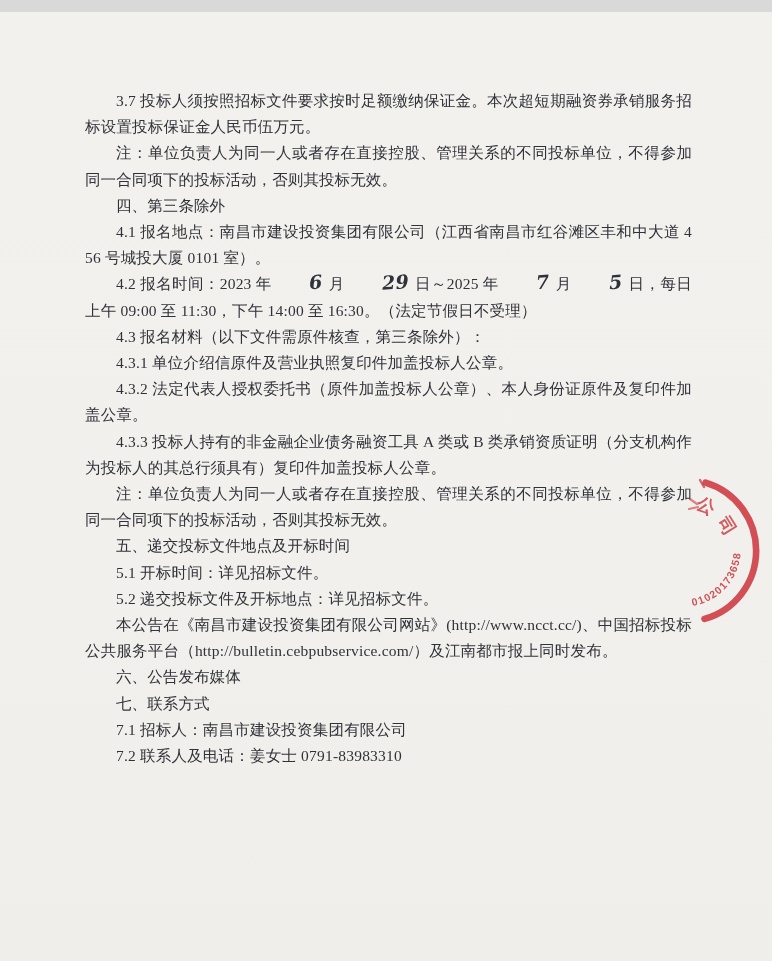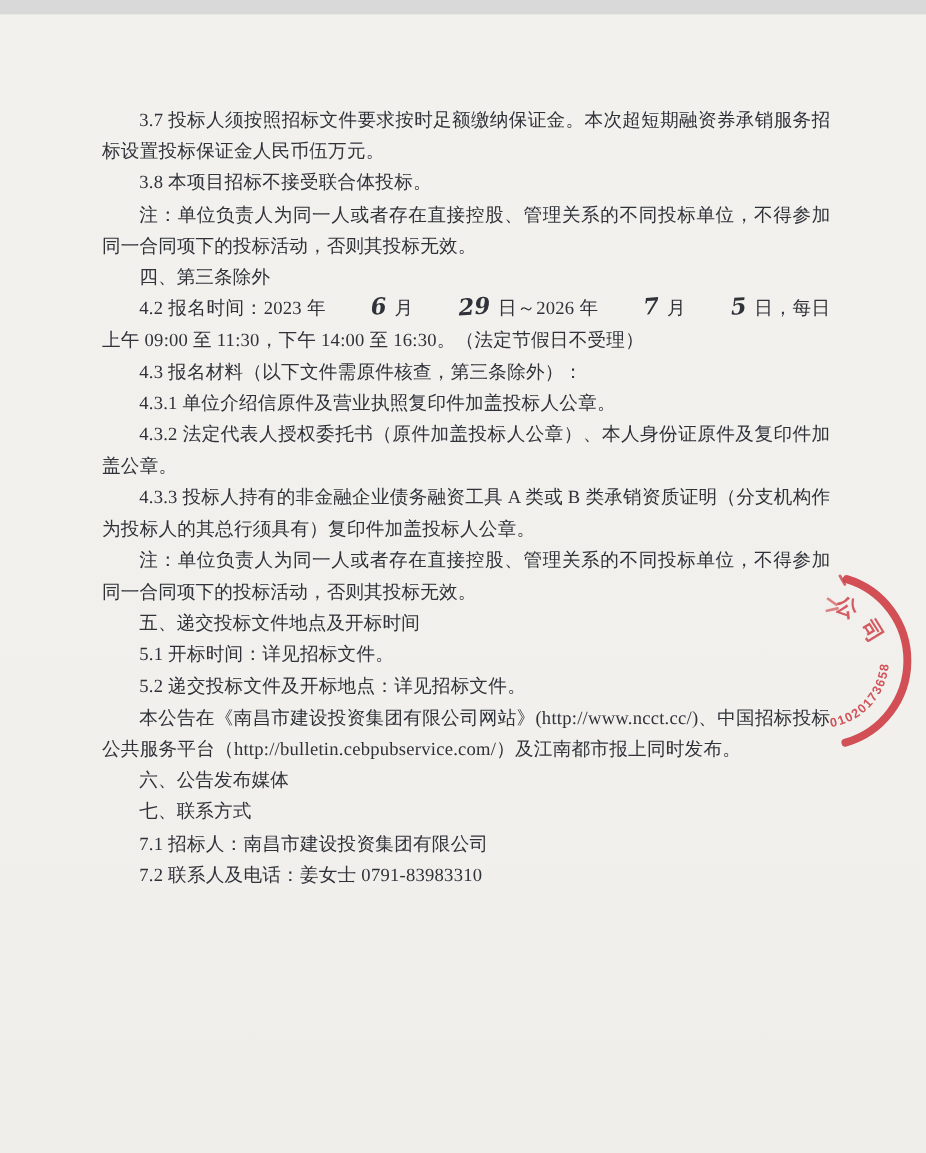--- a/index.html
+++ b/index.html
@@ -59,24 +59,24 @@
     pointer-events: none;
   }
 </style>
 </head>
 <body>
 
 <div class="page">
 
   <div class="content">
       <p class="para normal">3.7 投标人须按照招标文件要求按时足额缴纳保证金。本次超短期融资券承销服务招标设置投标保证金人民币伍万元。</p>
-      <p class="para normal">3.8 本项目招标不接受联合体投标。</p>
       <p class="para note">注：单位负责人为同一人或者存在直接控股、管理关系的不同投标单位，不得参加同一合同项下的投标活动，否则其投标无效。</p>
       <p class="para heading">四、第三条除外</p>
-      <p class="para normal"><span>4.2 报名时间：2023 年 </span><span class="hw">6</span><span> 月 </span><span class="hw">29</span><span> 日～2026 年 </span><span class="hw">7</span><span> 月 </span><span class="hw">5</span><span> 日，每日上午 09:00 至 11:30，下午 14:00 至 16:30。（法定节假日不受理）</span></p>
+      <p class="para normal">4.1 报名地点：南昌市建设投资集团有限公司（江西省南昌市红谷滩区丰和中大道 456 号城投大厦 0101 室）。</p>
+      <p class="para normal"><span>4.2 报名时间：2023 年 </span><span class="hw">6</span><span> 月 </span><span class="hw">29</span><span> 日～2025 年 </span><span class="hw">7</span><span> 月 </span><span class="hw">5</span><span> 日，每日上午 09:00 至 11:30，下午 14:00 至 16:30。（法定节假日不受理）</span></p>
       <p class="para normal">4.3  报名材料（以下文件需原件核查，第三条除外）：</p>
       <p class="para normal">4.3.1 单位介绍信原件及营业执照复印件加盖投标人公章。</p>
       <p class="para normal">4.3.2 法定代表人授权委托书（原件加盖投标人公章）、本人身份证原件及复印件加盖公章。</p>
       <p class="para normal">4.3.3 投标人持有的非金融企业债务融资工具 A 类或 B 类承销资质证明（分支机构作为投标人的其总行须具有）复印件加盖投标人公章。</p>
       <p class="para note">注：单位负责人为同一人或者存在直接控股、管理关系的不同投标单位，不得参加同一合同项下的投标活动，否则其投标无效。</p>
       <p class="para heading">五、递交投标文件地点及开标时间</p>
       <p class="para normal">5.1 开标时间：详见招标文件。</p>
       <p class="para normal">5.2 递交投标文件及开标地点：详见招标文件。</p>
       <p class="para normal">本公告在《南昌市建设投资集团有限公司网站》(http://www.ncct.cc/)、中国招标投标公共服务平台（http://bulletin.cebpubservice.com/）及江南都市报上同时发布。</p>
       <p class="para heading">六、公告发布媒体</p>

